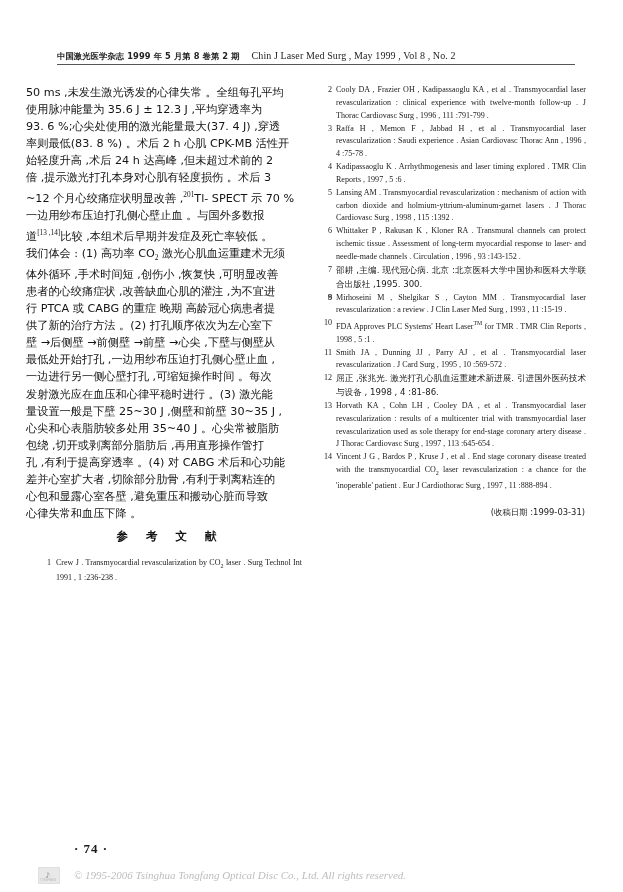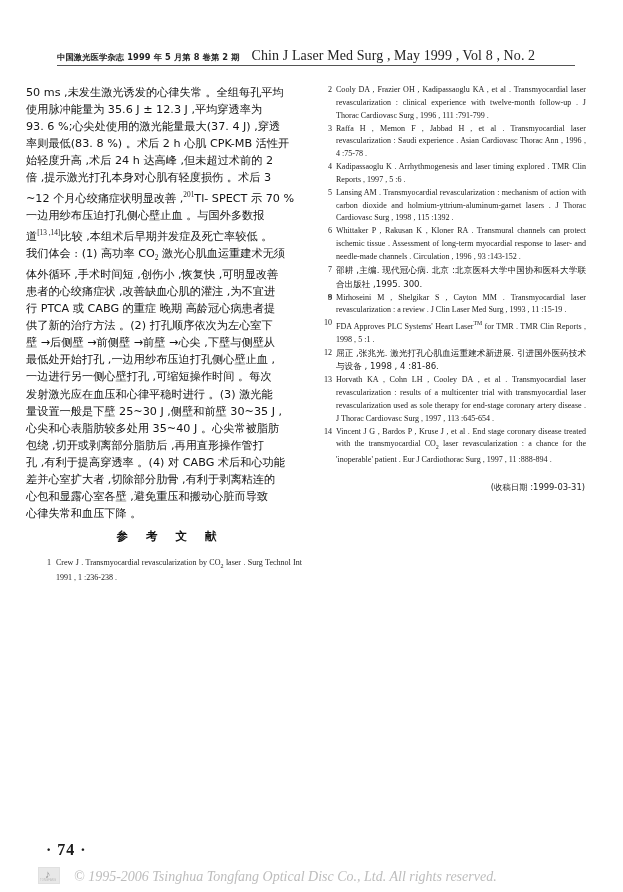--- a/index.html
+++ b/index.html
@@ -37,21 +37,21 @@
     white-space: nowrap;
     color: #242424;
     letter-spacing: 0.1px;
   }
   .running-head .cn {
     font-family: "DejaVu Sans", "Liberation Sans", sans-serif;
     font-size: 8.3px;
     font-weight: bold;
   }
   .running-head .gap { display: inline-block; width: 12px; }
-  .running-head .en { font-size: 14px; }
+  .running-head .en { font-size: 10px; }
 
   
   .col {
     position: absolute;
     top: 84px;
   }
   .col-left {
     left: 26px;
     width: 264px;
   }
@@ -156,24 +156,24 @@
     font-size: 8.4px;
     line-height: 14px;
     margin-top: 13px;
     color: #1a1a1a;
     padding-right: 1px;
   }
 
   
   .folio {
     position: absolute;
-    left: 46px;
+    left: 74px;
     top: 841px;
     font-family: "Liberation Serif", "DejaVu Serif", serif;
-    font-size: 16px;
+    font-size: 13px;
     font-weight: bold;
     color: #1a1a1a;
     letter-spacing: 1px;
   }
 
   
   .footer {
     position: absolute;
     left: 38px;
     top: 867px;
@@ -208,21 +208,21 @@
     color: #b5b5b5;
     font-family: "Liberation Sans", sans-serif;
     letter-spacing: 0.2px;
   }
   .footer-text {
     position: absolute;
     left: 36px;
     top: 2px;
     font-family: "Liberation Serif", "DejaVu Serif", serif;
     font-style: italic;
-    font-size: 14px;
+    font-size: 11px;
     color: #bdbdbd;
     white-space: nowrap;
   }
 </style>
 </head>
 <body>
 
 <div class="page">
 
   <div class="running-head">
@@ -271,20 +271,21 @@
     <ul class="ref-list" id="ref-right-list">
         <li class="ref-item"><span class="num">2</span><span>Cooly DA , Frazier OH , Kadipassaoglu KA , et al . Transmyocardial laser revascularization : clinical experience with twelve-month follow-up . J Thorac Cardiovasc Surg , 1996 , 111 :791-799 .</span></li>
         <li class="ref-item"><span class="num">3</span><span>Raffa H , Memon F , Jabbad H , et al . Transmyocardial laser revascularization : Saudi experience . Asian Cardiovasc Thorac Ann , 1996 , 4 :75-78 .</span></li>
         <li class="ref-item"><span class="num">4</span><span>Kadipassaoglu K . Arrhythmogenesis and laser timing explored . TMR Clin Reports , 1997 , 5 :6 .</span></li>
         <li class="ref-item"><span class="num">5</span><span>Lansing AM . Transmyocardial revascularization : mechanism of action with carbon dioxide and holmium-yttrium-aluminum-garnet lasers . J Thorac Cardiovasc Surg , 1998 , 115 :1392 .</span></li>
         <li class="ref-item"><span class="num">6</span><span>Whittaker P , Rakusan K , Kloner RA . Transmural channels can protect ischemic tissue . Assessment of long-term myocardial response to laser- and needle-made channels . Circulation , 1996 , 93 :143-152 .</span></li>
         <li class="ref-item"><span class="num">7</span><span class="cnref">邵耕 ,主编. 现代冠心病. 北京 :北京医科大学中国协和医科大学联合出版社 ,1995. 300.</span></li>
         <li class="ref-item"><span class="num">8</span></li>
         <li class="ref-item"><span class="num">9</span><span>Mirhoseini M , Shelgikar S , Cayton MM . Transmyocardial laser revascularization : a review . J Clin Laser Med Surg , 1993 , 11 :15-19 .</span></li>
         <li class="ref-item"><span class="num">10</span><span>FDA Approves PLC Systems' Heart Laser<span class="sup">TM</span> for TMR . TMR Clin Reports , 1998 , 5 :1 .</span></li>
+        <li class="ref-item"><span class="num">11</span><span>Smith JA , Dunning JJ , Parry AJ , et al . Transmyocardial laser revascularization . J Card Surg , 1995 , 10 :569-572 .</span></li>
         <li class="ref-item"><span class="num">12</span><span class="cnref">屈正 ,张兆光. 激光打孔心肌血运重建术新进展. 引进国外医药技术与设备 , 1998 , 4 :81-86.</span></li>
         <li class="ref-item"><span class="num">13</span><span>Horvath KA , Cohn LH , Cooley DA , et al . Transmyocardial laser revascularization : results of a multicenter trial with transmyocardial laser revascularization used as sole therapy for end-stage coronary artery disease . J Thorac Cardiovasc Surg , 1997 , 113 :645-654 .</span></li>
         <li class="ref-item"><span class="num">14</span><span>Vincent J G , Bardos P , Kruse J , et al . End stage coronary disease treated with the transmyocardial CO<span class="sub">2</span> laser revascularization : a chance for the 'inoperable' patient . Eur J Cardiothorac Surg , 1997 , 11 :888-894 .</span></li>
       </ul>
     <div class="received">(收稿日期 :1999-03-31)</div>
   </div>
 
   <div class="folio">· 74 ·</div>
 
   <div class="footer">

